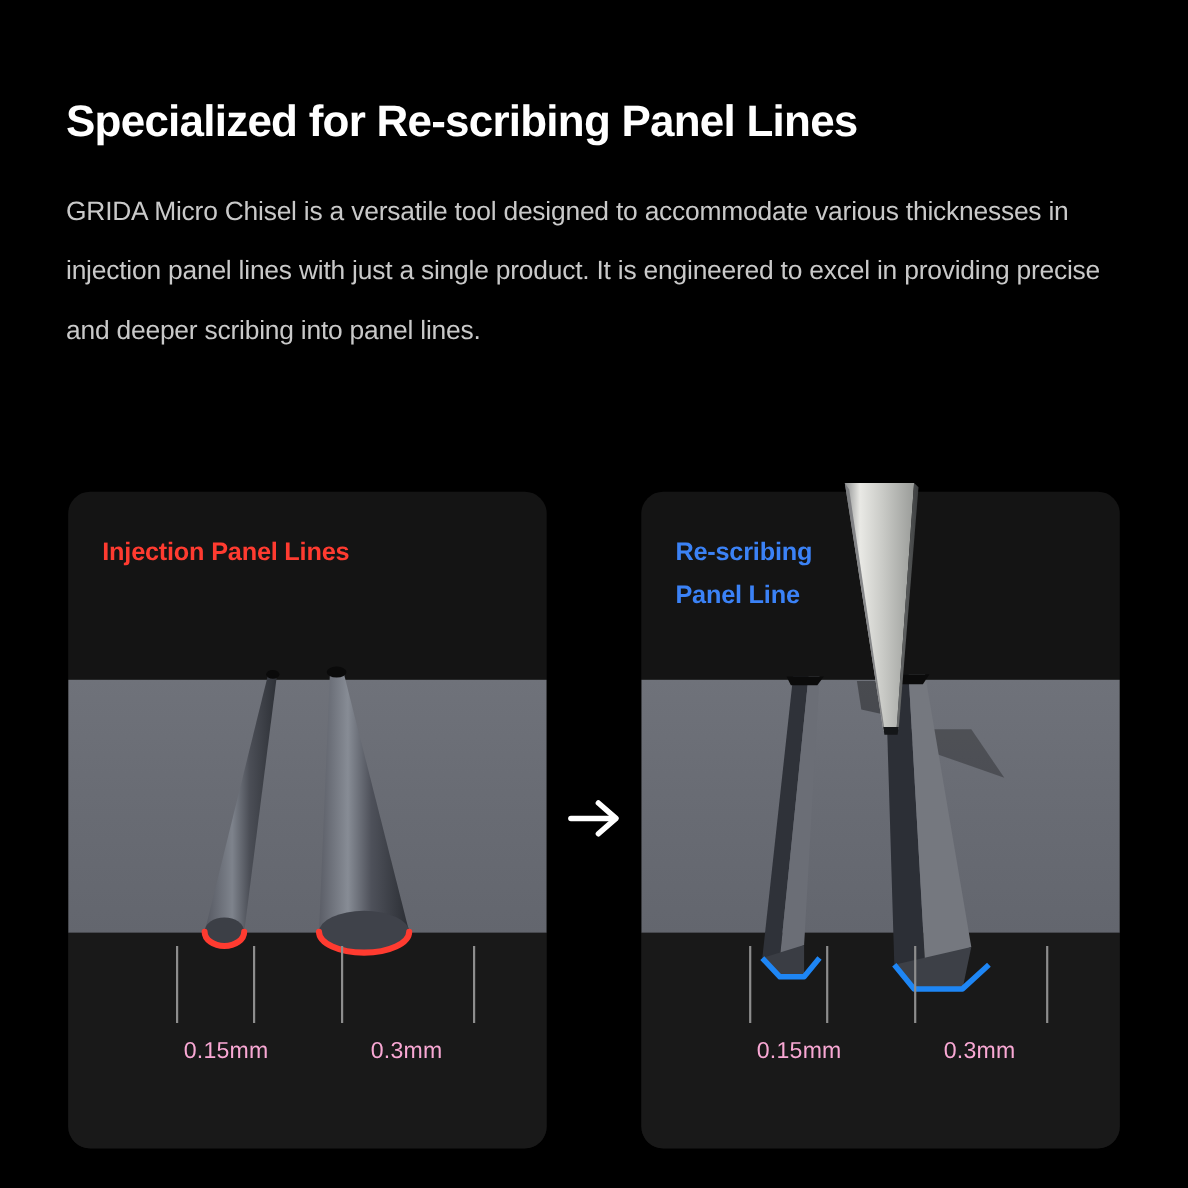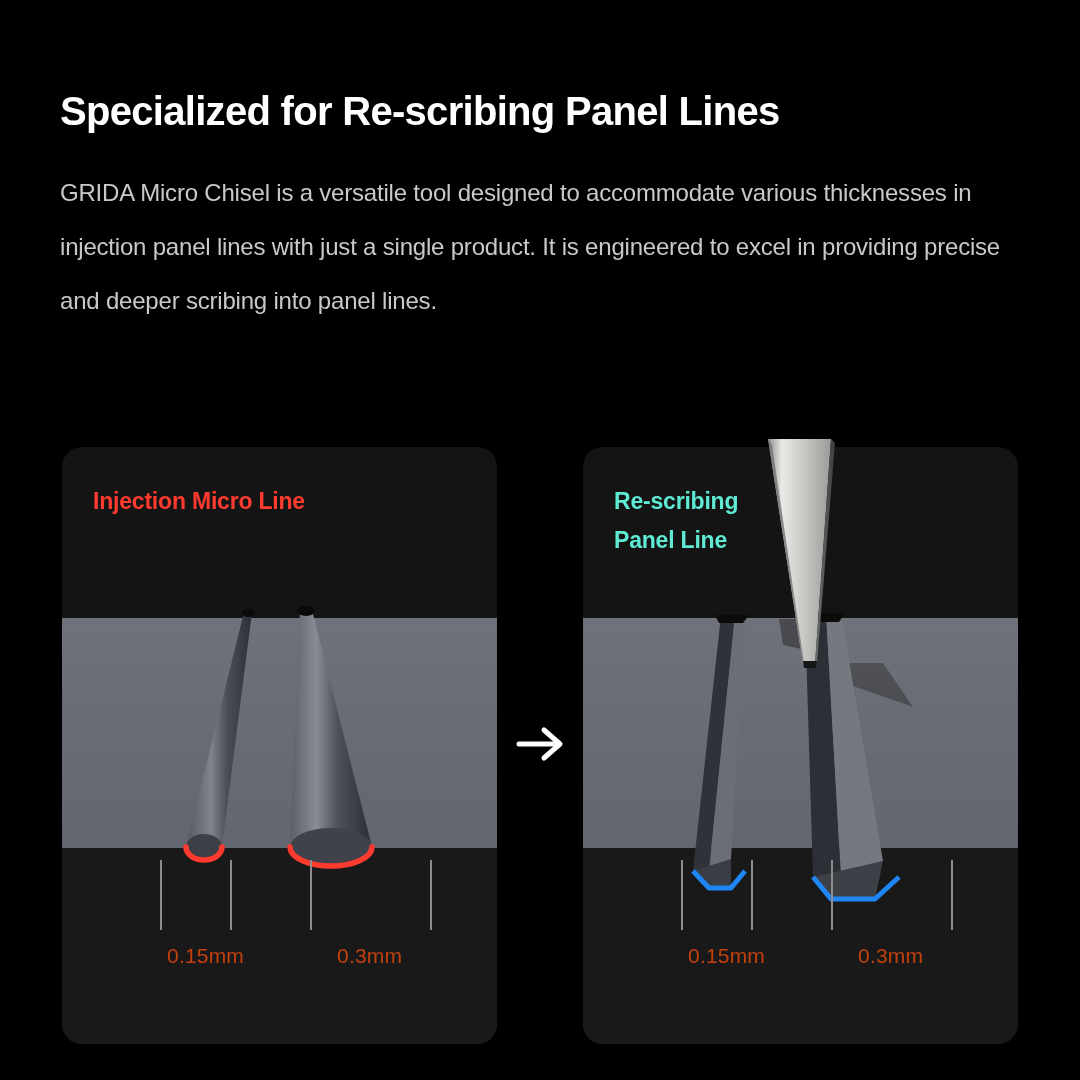--- a/index.html
+++ b/index.html
@@ -71,21 +71,21 @@
     left: 31px;
     top: 35px;
     font-size: 23px;
     font-weight: 700;
     line-height: 39px;
     letter-spacing: -0.2px;
     z-index: 6;
     white-space: pre-line;
   }
   .label-red  { color: #ff3b30; }
-  .label-blue { color: #5eead4; }
+  .label-blue { color: #3b82f6; }
 
   
   .slab {
     position: absolute;
     left: 0;
     right: 0;
     top: 171px;   
     height: 230px; 
     background: linear-gradient(180deg, #6f727a 0%, #696c74 45%, #63666e 100%);
   }
@@ -111,21 +111,21 @@
     position: absolute;
     width: 2px;
     background: #8d8d8d;
     top: 413px;
     height: 70px;
   }
   .mlabel {
     position: absolute;
     top: 497px;
     font-size: 21px;
-    color: #c2410c;
+    color: #f9a8d4;
     letter-spacing: 0.2px;
     white-space: nowrap;
   }
 
   
   .arrow {
     position: absolute;
     left: 515px;
     top: 697px;
     width: 52px;
@@ -185,21 +185,21 @@
 
       <div class="tick" style="left:98px;"></div>
       <div class="tick" style="left:168px;"></div>
       <div class="tick" style="left:248px;"></div>
       <div class="tick" style="left:368px;"></div>
 
       <div class="mlabel" style="left:105px;">0.15mm</div>
       <div class="mlabel" style="left:275px;">0.3mm</div>
     </div>
 
-    <div class="panel-label label-red">Injection Micro Line</div>
+    <div class="panel-label label-red">Injection Panel Lines</div>
   </div>
 
   <div class="arrow">
     <svg width="52" height="42" viewBox="0 0 52 42">
       <path d="M 4,21 L 44,21" stroke="#ffffff" stroke-width="5" stroke-linecap="round" fill="none"></path>
       <path d="M 29,7 L 45,21 L 29,35" stroke="#ffffff" stroke-width="5" stroke-linecap="round" stroke-linejoin="round" fill="none"></path>
     </svg>
   </div>
 
   <div class="panel panel-right">

